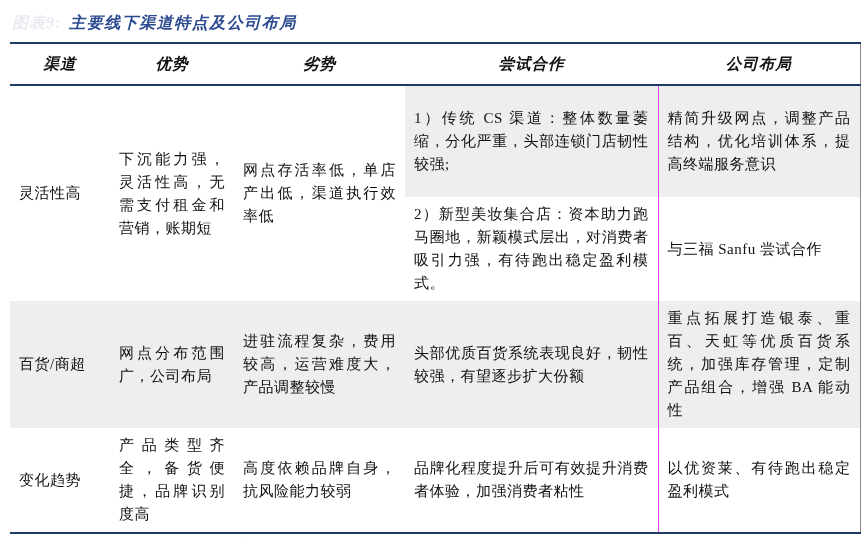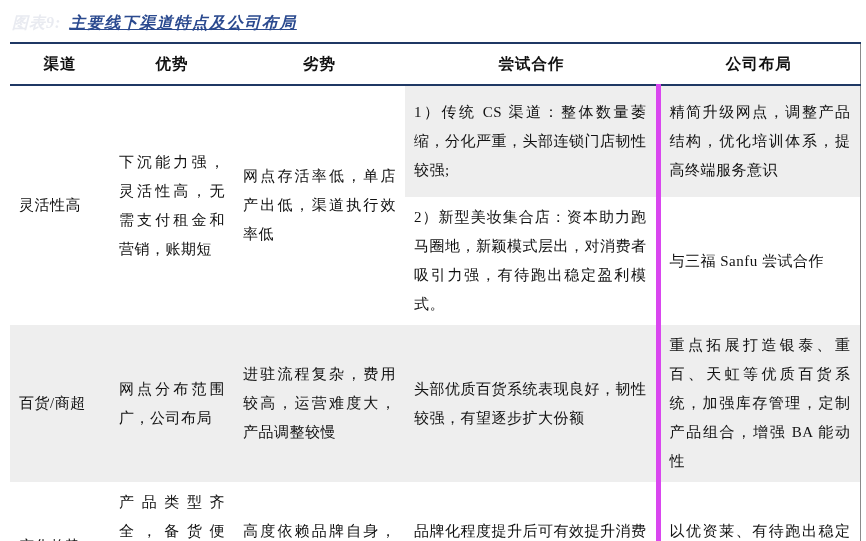--- a/index.html
+++ b/index.html
@@ -9,46 +9,47 @@
     position:relative;
     font-family:"Liberation Serif", serif;
   }
   
   .caption-row {
     padding:13px 0 10px 12px;
     font-style:italic; font-weight:bold; font-size:16px; line-height:19px;
     white-space:nowrap;
   }
   .fig-label { color:#e9ebf1; letter-spacing:1px; margin-right:8px; }
-  .fig-title { color:#2b4a8f; letter-spacing:1.5px;text-decoration:underline; }
+  .fig-title { color:#2b4a8f; letter-spacing:1.5px; }
   
   table.tbl {
     margin-left:10px; width:850px;
     border-collapse:collapse; table-layout:fixed;
     border-top:2px solid #1f3864;
     border-bottom:2px solid #1f3864;
     border-right:1px solid #8a8a8a;
   }
   .tbl th {
     border-bottom:2px solid #1f3864;
     font-weight:bold; font-size:15.5px; letter-spacing:1px;
     text-align:center; vertical-align:middle; height:42px;
     color:#111;
+    font-style:italic;
   }
   .tbl td {
-    font-size:15px; line-height:29px; letter-spacing:0.5px;
+    font-size:15px; line-height:23px; letter-spacing:0.5px;
     color:#111; vertical-align:middle;
     padding:6px 9px; text-align:justify;
   }
   tr.r1a { height:112px; }
   tr.r1b { height:93px;  }
   tr.r2  { height:118px; }
   tr.r3  { height:100px; }
   td.shade { background:#eeeeee; }
-  td.c5 { border-left:5px solid #d946ef; }
+  td.c5 { border-left:1px solid #d946ef; }
   
   .source {
     margin:6px 0 0 12px;
     font-style:italic; font-weight:bold; font-size:14px;
     color:#2b4a8f; letter-spacing:1px;
   }
 </style>
 </head>
 <body>
 

